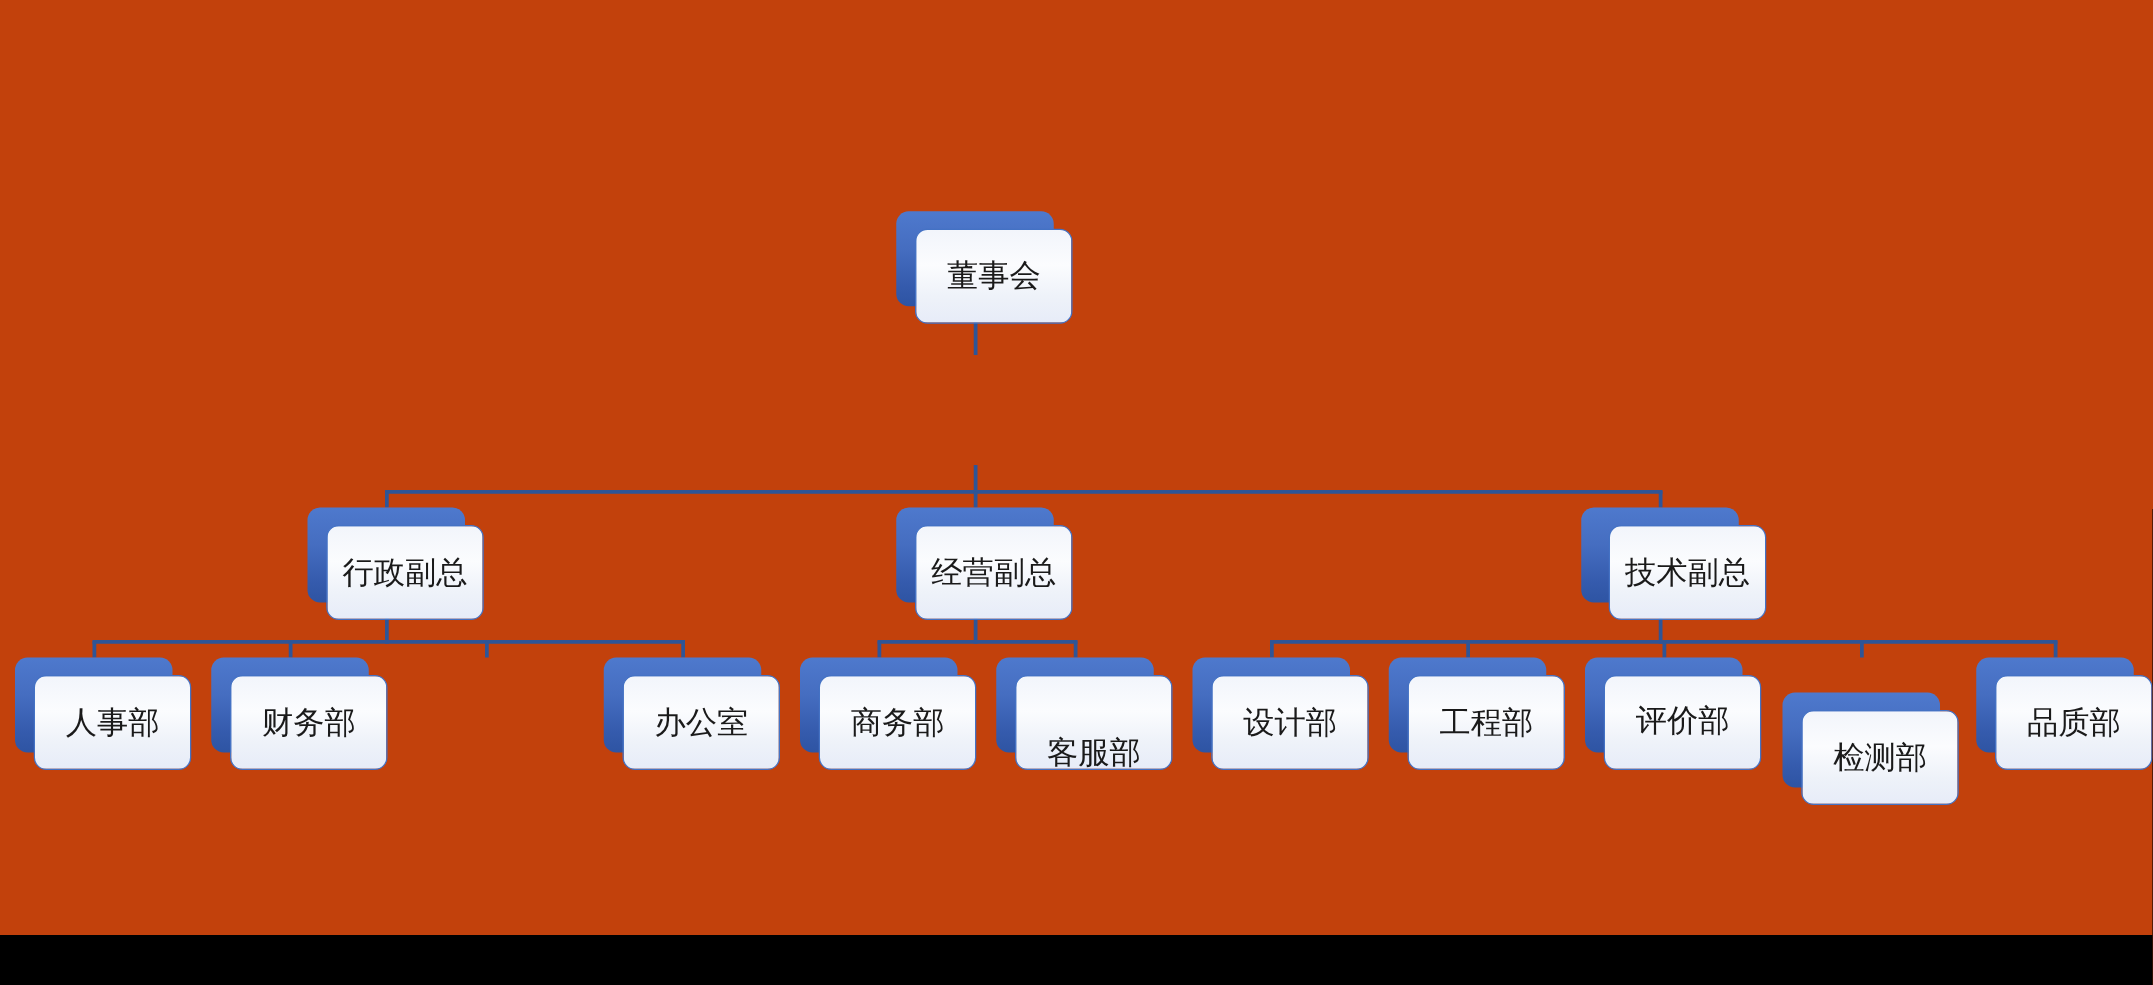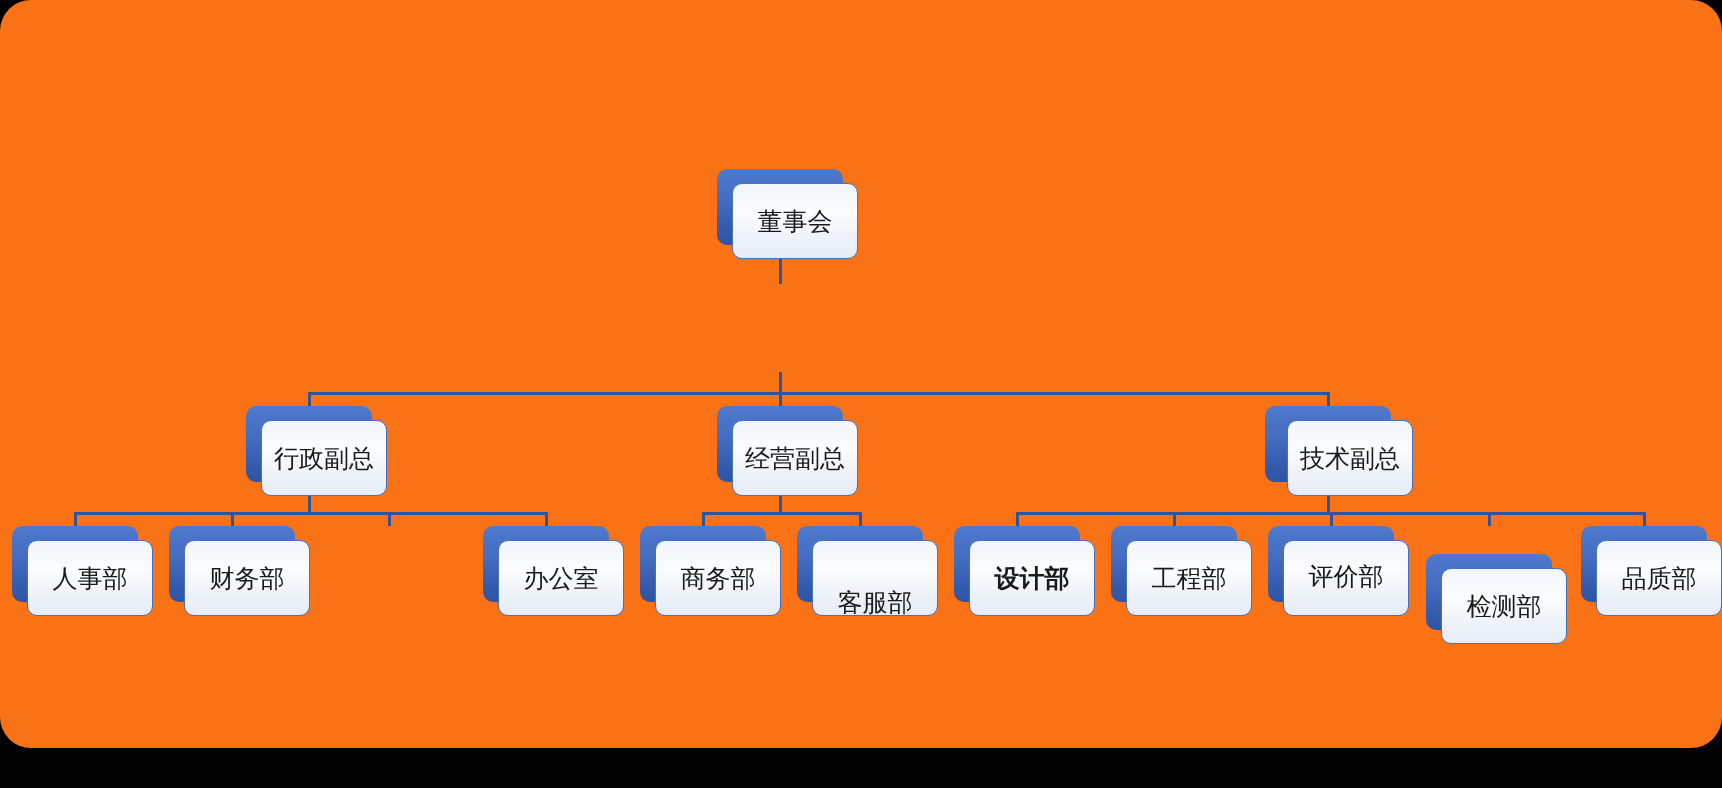--- a/index.html
+++ b/index.html
@@ -8,22 +8,21 @@
     background: #000000;
     width: 1722px;
     height: 788px;
     overflow: hidden;
     font-family: "Liberation Sans", "DejaVu Sans", sans-serif;
   }
   #stage {
     position: relative;
     width: 1722px;
     height: 748px;
-    background: #f97316;
-    border-radius: 31px;
+    background: #c2410c;
   }
   .node {
     position: absolute;
   }
   .node-shadow {
     position: absolute;
     left: 0; top: 0;
     border-radius: 10px;
     background: linear-gradient(180deg, #4e79cd 0%, #456dc0 40%, #355bad 78%, #2e54a3 100%);
   }
@@ -122,21 +121,21 @@
       <div class="node-card" style="left: 15px; top: 14px; width: 126px; height: 76px;">
         <span class="node-label">商务部</span>
       </div>
     </div>
     <div class="node" style="left: 797px; top: 526px; width: 141px; height: 90px;">
       <div class="node-shadow" style="width: 126px; height: 76px;"></div>
       <div class="node-card" style="left: 15px; top: 14px; width: 126px; height: 76px; align-items: flex-end;">
         <span class="node-label">客服部</span>
       </div>
     </div>
-    <div class="node" style="left: 954px; top: 526px; width: 141px; height: 90px; font-weight: bold;">
+    <div class="node" style="left: 954px; top: 526px; width: 141px; height: 90px;">
       <div class="node-shadow" style="width: 126px; height: 76px;"></div>
       <div class="node-card" style="left: 15px; top: 14px; width: 126px; height: 76px;">
         <span class="node-label">设计部</span>
       </div>
     </div>
     <div class="node" style="left: 1111px; top: 526px; width: 141px; height: 90px;">
       <div class="node-shadow" style="width: 126px; height: 76px;"></div>
       <div class="node-card" style="left: 15px; top: 14px; width: 126px; height: 76px;">
         <span class="node-label">工程部</span>
       </div>

